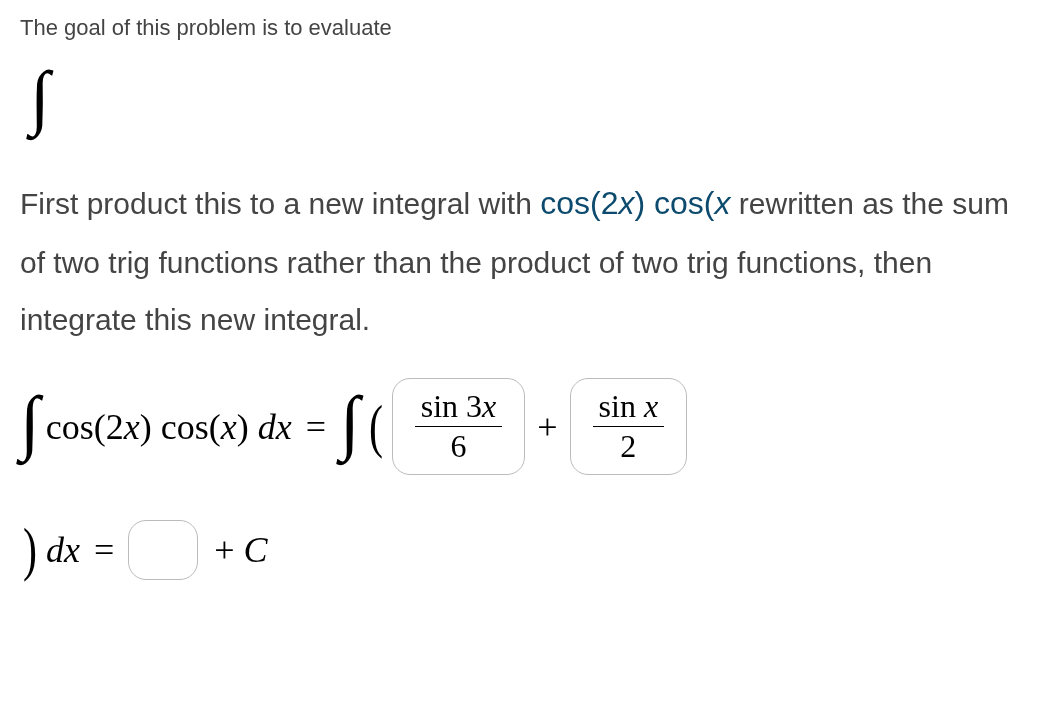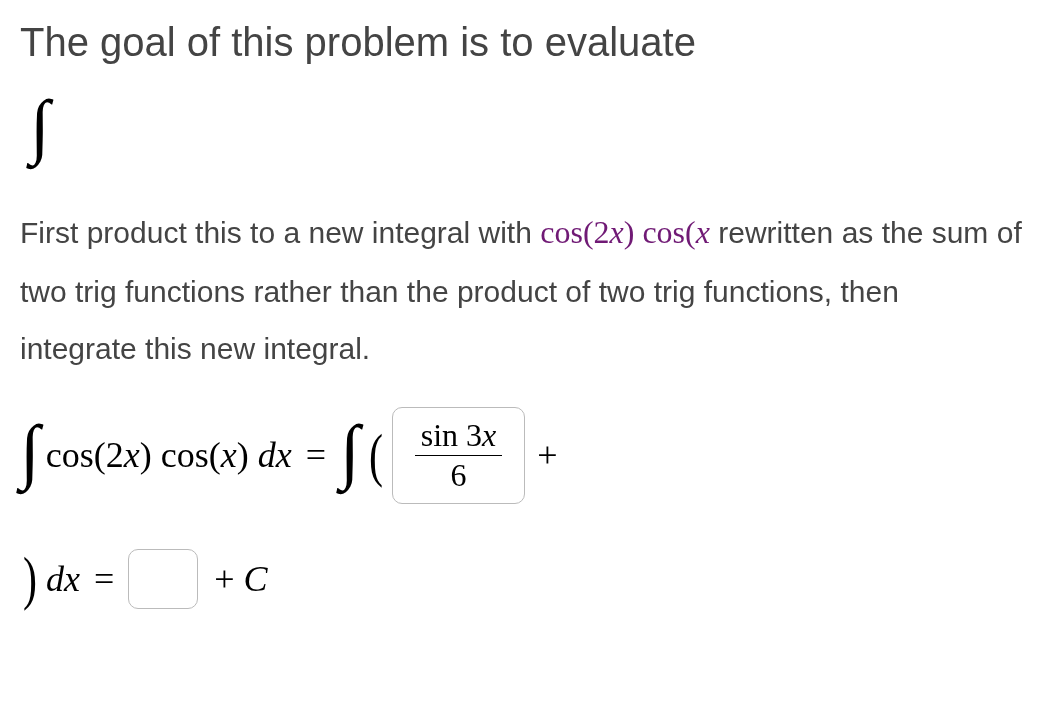--- a/index.html
+++ b/index.html
@@ -12,34 +12,34 @@
       background: #fff;
       padding: 10px 20px;
       font-size: 28px;
       color: #333;
       width: 1042px;
     }
     .text-line {
       line-height: 1.6;
       margin-bottom: 8px;
       color: #444;
-      font-size: 40px;
+      font-size: 22px;
     }
     .math-display {
       font-family: 'Times New Roman', Times, serif;
       font-size: 36px;
       color: #000;
       margin: 15px 0 30px 10px;
       display: flex;
       align-items: center;
       gap: 4px;
     }
     .math-inline {
-      font-family: Liberation Serif, serif;
-      color: #701a75;
+      font-family: Liberation Sans, sans-serif;
+      color: #0c4a6e;
       font-size: 32px;
     }
     .integral {
       font-family: 'Times New Roman', Times, serif;
       font-size: 72px;
       display: inline-block;
       vertical-align: middle;
       transform: translateY(-4px);
     }
     .paragraph {
@@ -55,21 +55,21 @@
       flex-wrap: wrap;
       font-family: 'Times New Roman', Times, serif;
       font-size: 36px;
       color: #000;
       gap: 6px;
       row-gap: 20px;
       margin-top: 10px;
     }
     .answer-box {
       border: 1px solid #bbb;
-      border-radius: 10px;
+      border-radius: 18px;
       padding: 10px 22px;
       font-family: 'Times New Roman', Times, serif;
       font-size: 32px;
       color: #000;
       background: #fff;
       min-width: 40px;
       min-height: 60px;
       display: inline-flex;
       align-items: center;
       justify-content: center;
@@ -123,20 +123,26 @@
 
   <span class="answer-box">
     <span class="frac">
       <span class="num">sin 3<span class="italic">x</span></span>
       <span class="den">6</span>
     </span>
   </span>
 
   <span style="margin:0 6px;">+</span>
 
+  <span class="answer-box">
+    <span class="frac">
+      <span class="num">sin <span class="italic">x</span></span>
+      <span class="den">2</span>
+    </span>
+  </span>
 
   <span style="flex-basis:100%;height:0;"></span>
 
   <span class="big-paren">)</span>
   <span class="italic">dx</span>
   <span style="margin:0 8px;">=</span>
 
   <span class="answer-box empty"></span>
 
   <span style="margin-left:10px;">+ <span class="italic">C</span></span>

